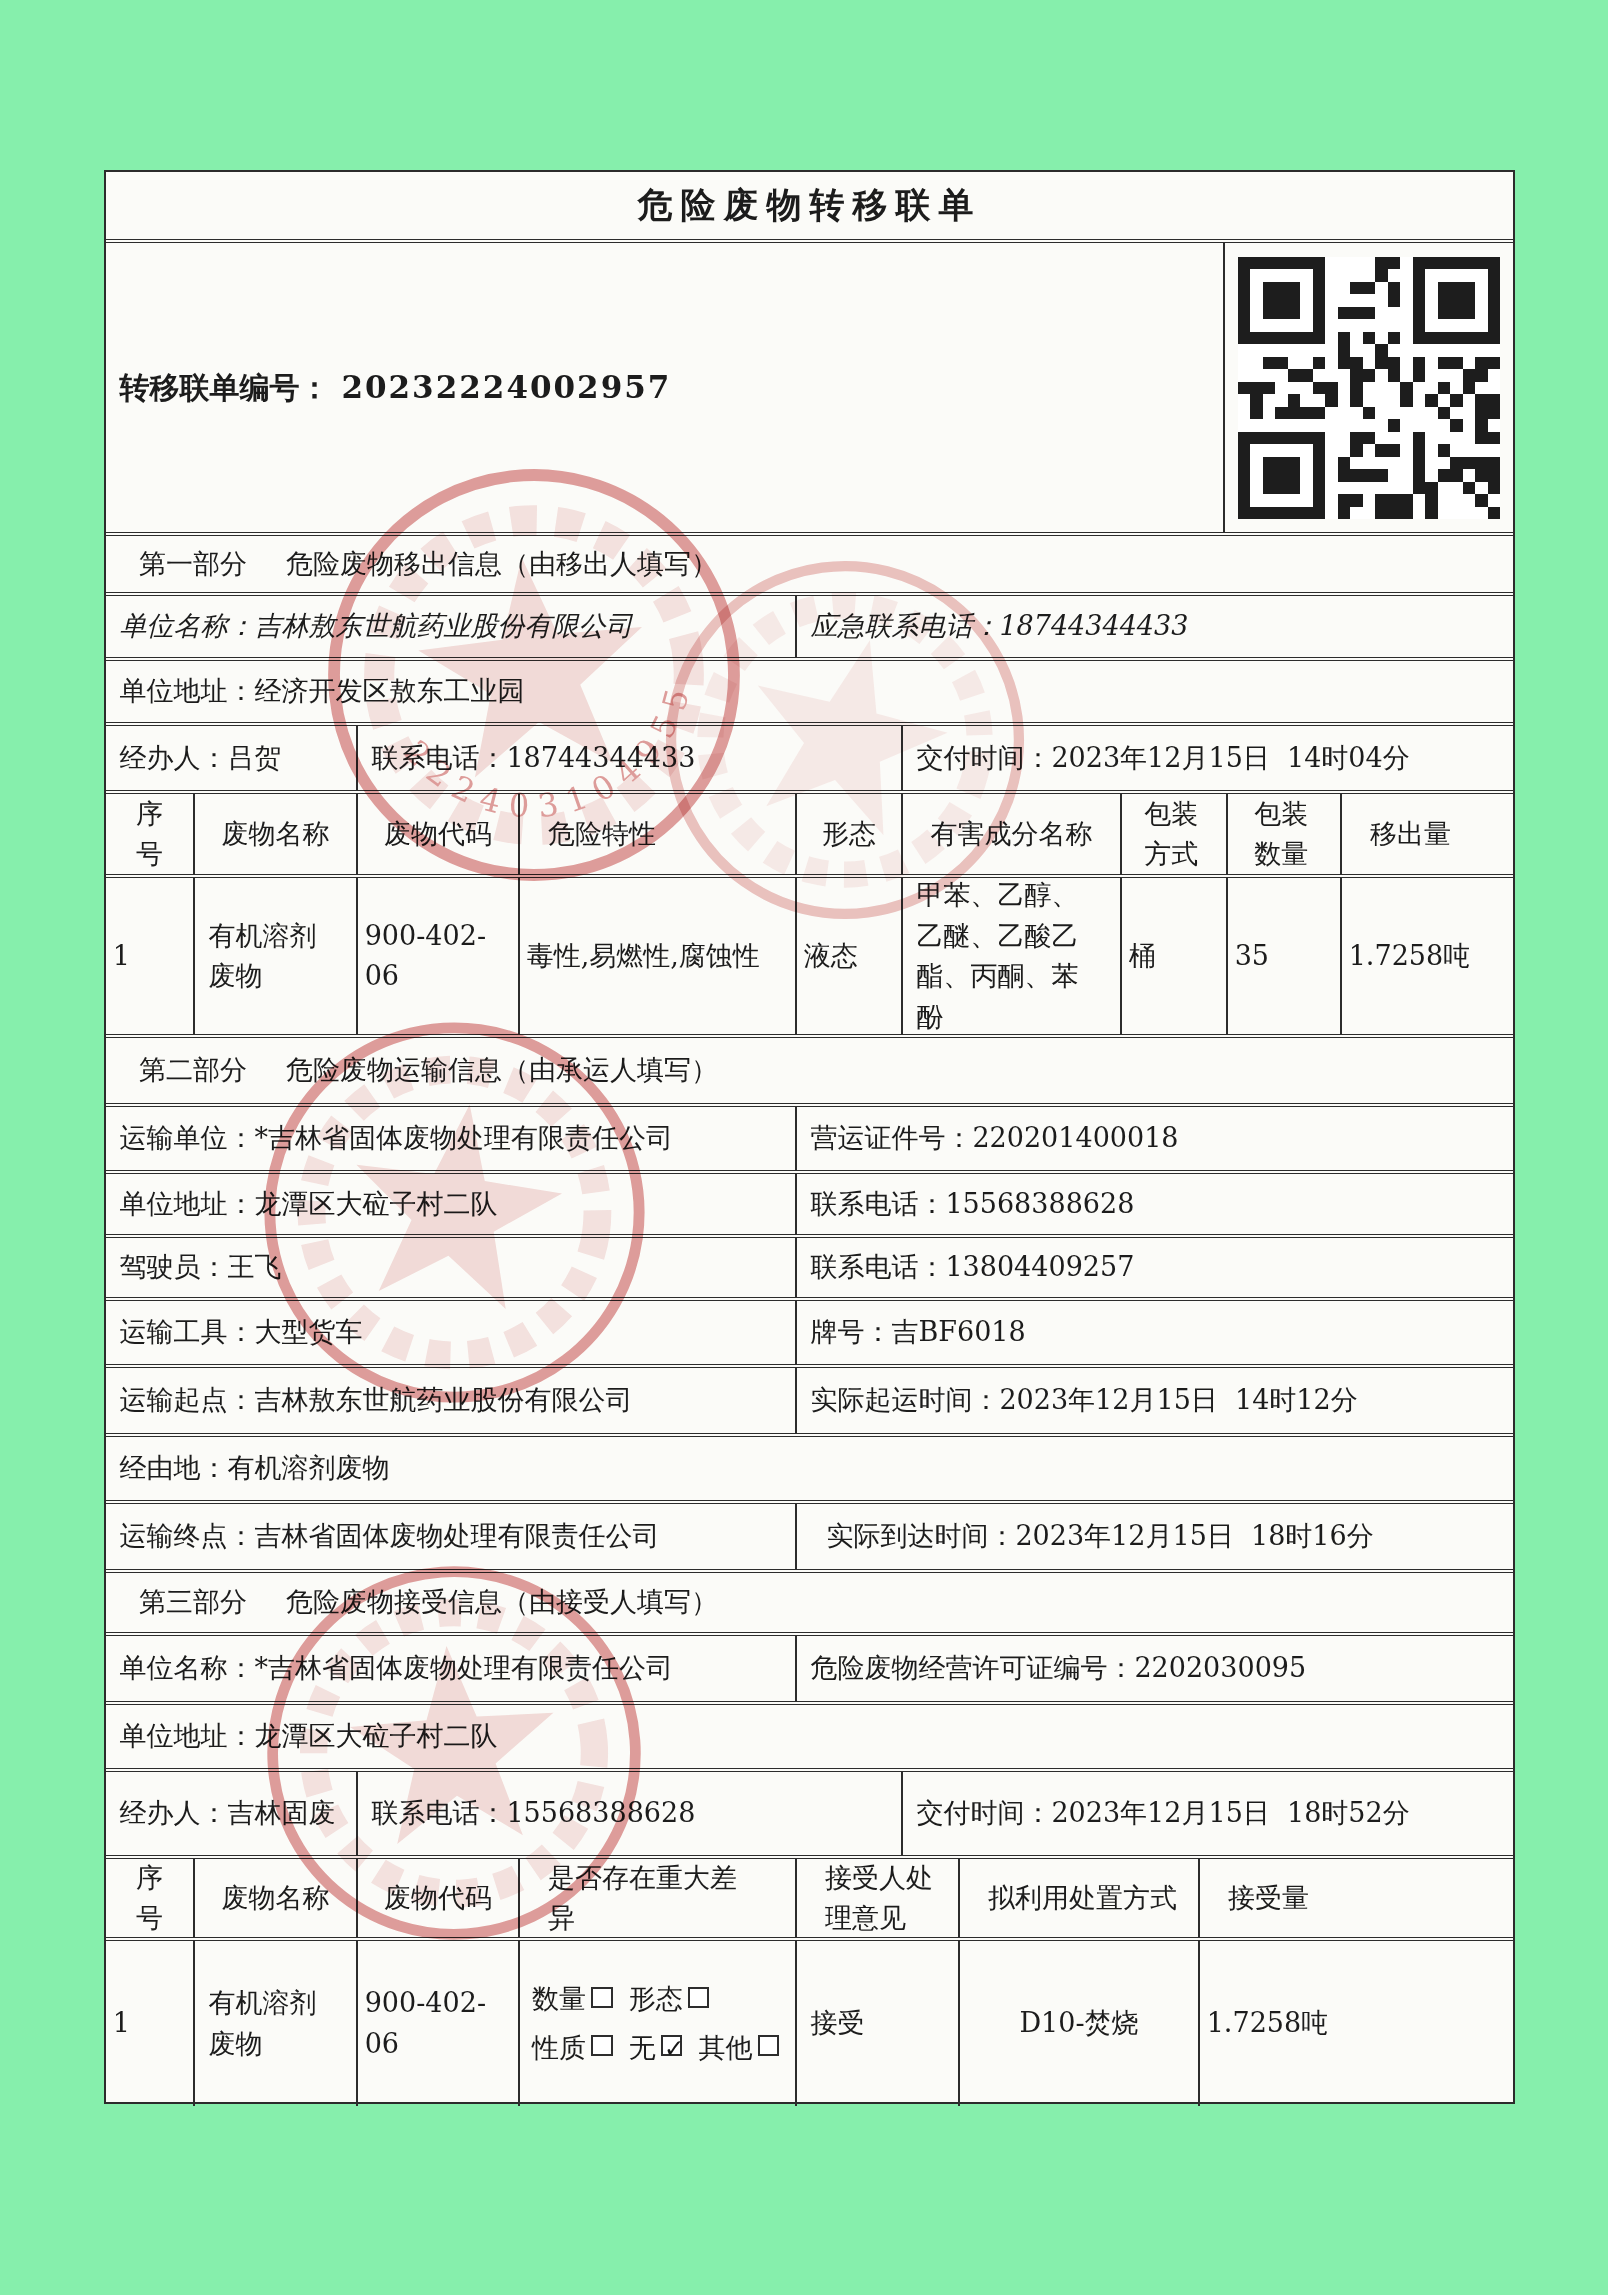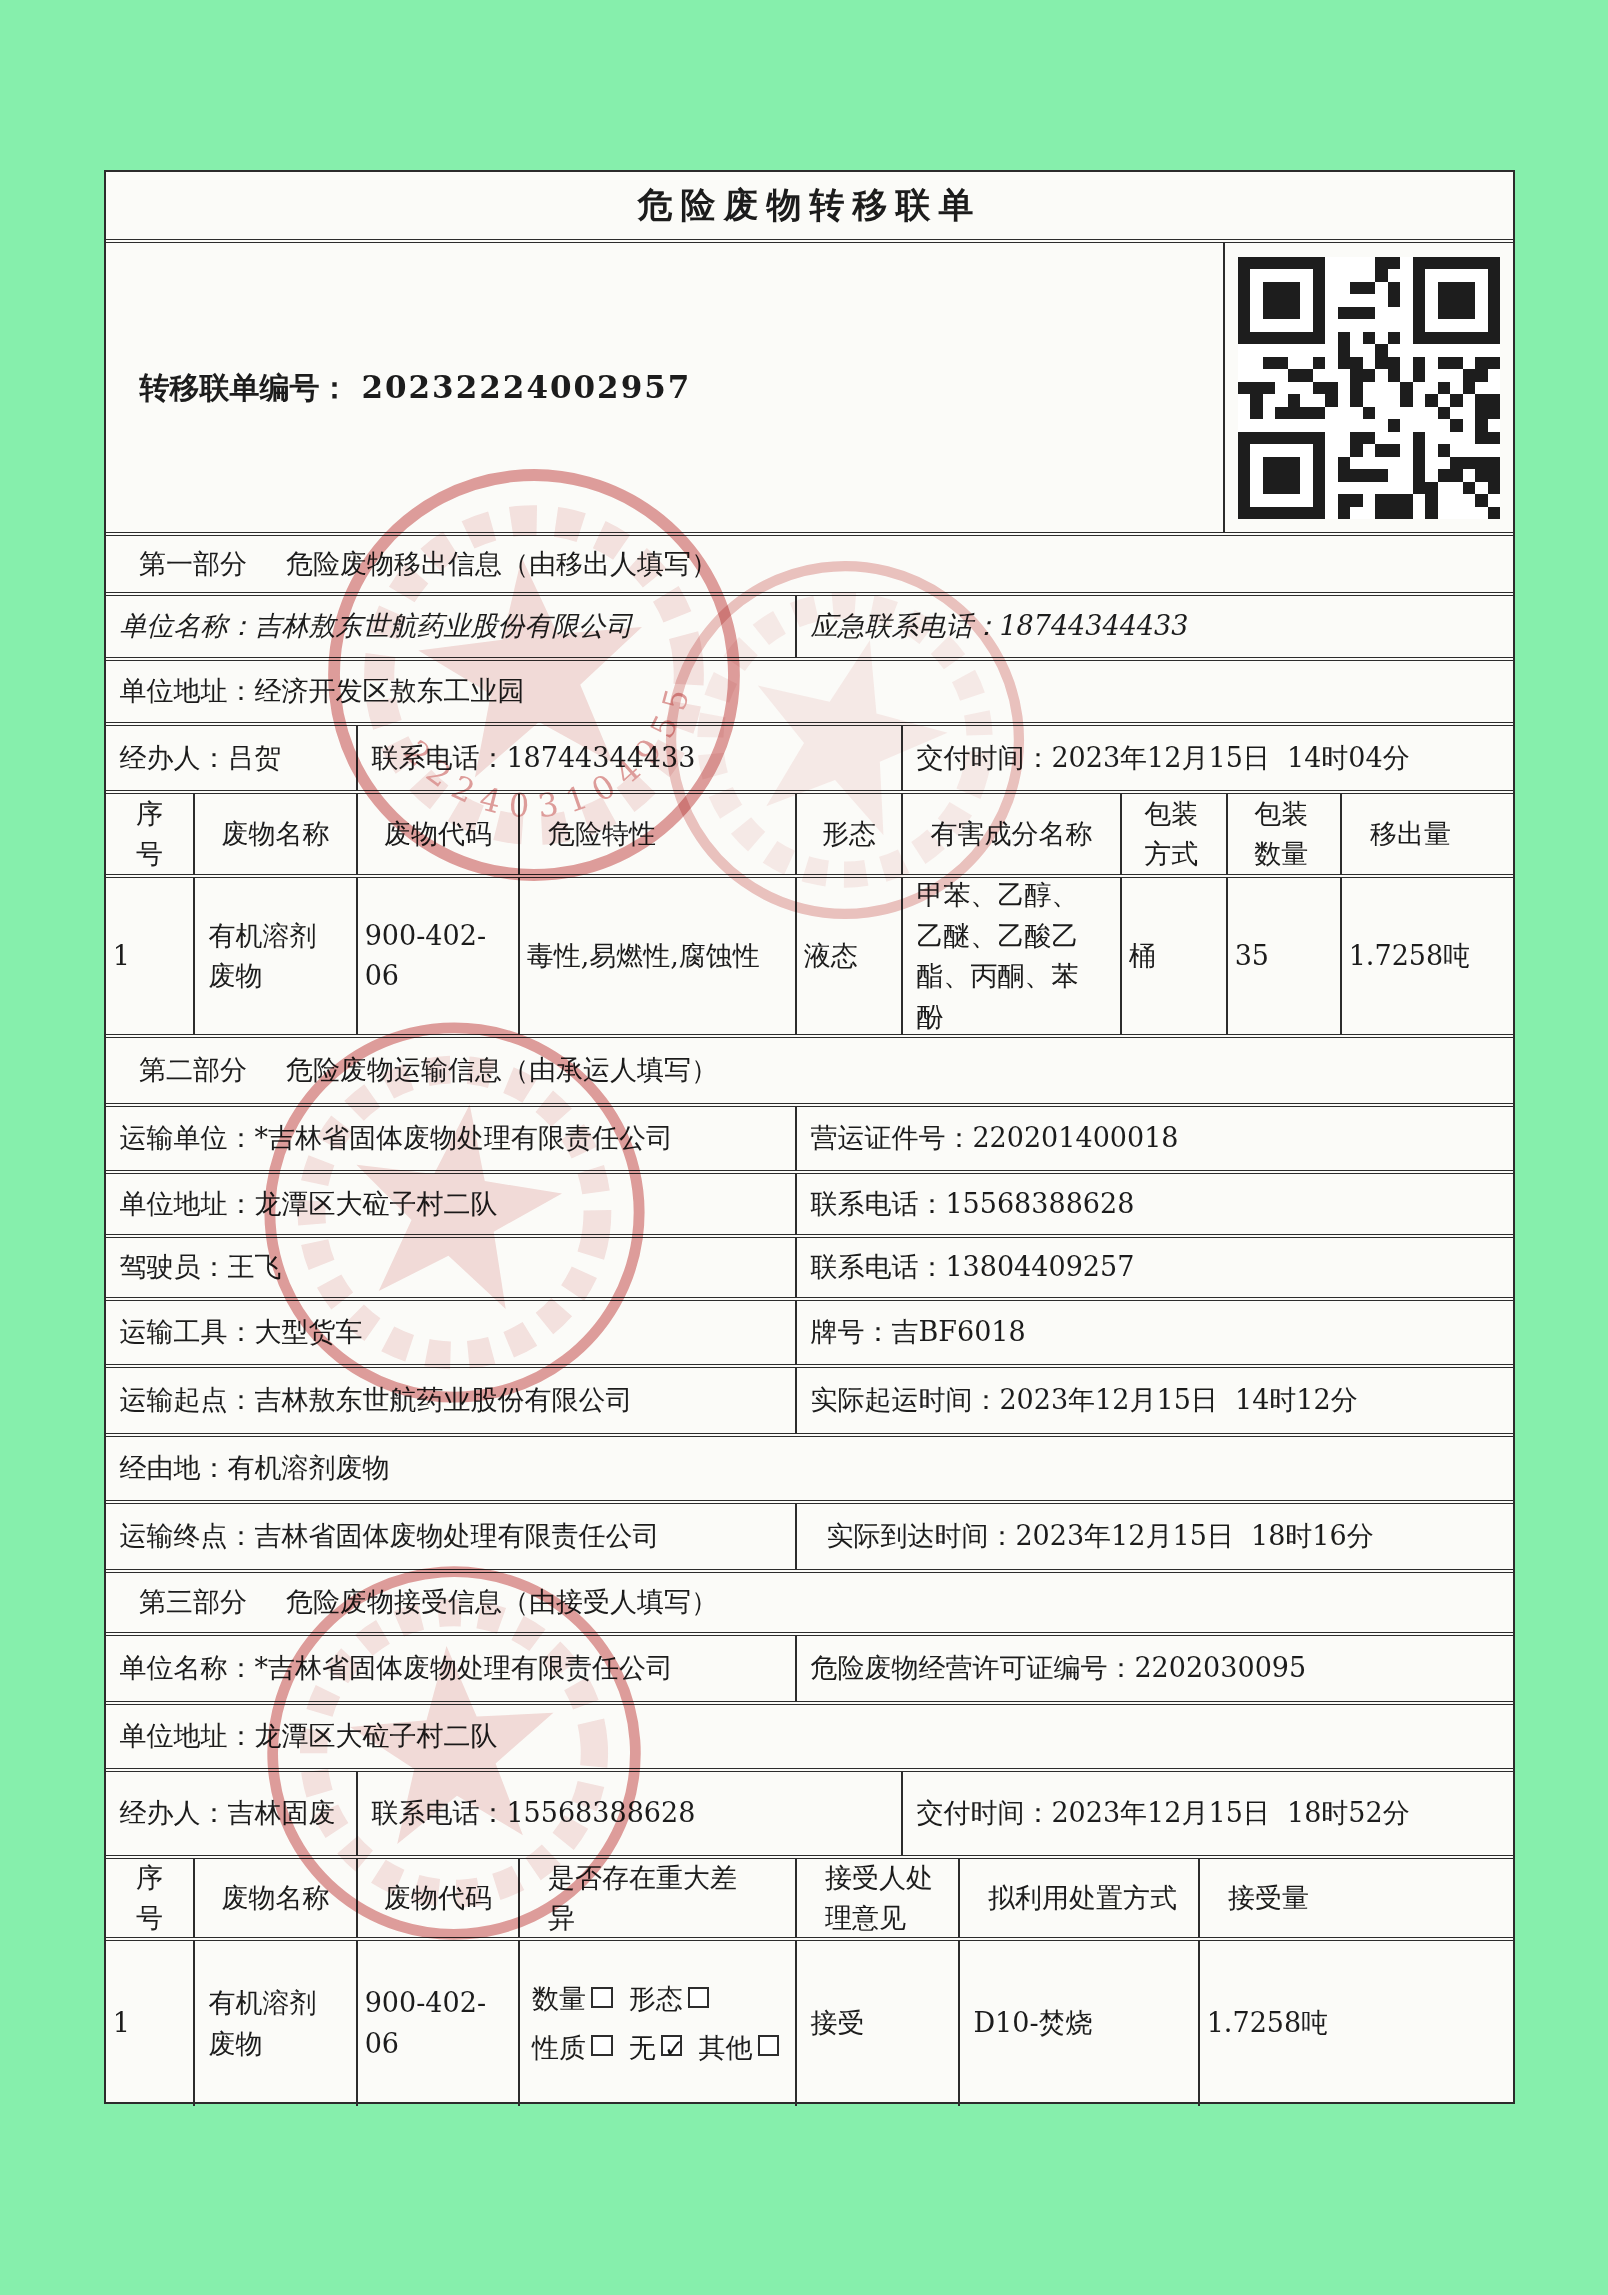--- a/index.html
+++ b/index.html
@@ -7,21 +7,21 @@
   body{background:#e8e6e1;font-family:"DejaVu Serif","Liberation Serif",serif;color:var(--ink);}
   .page{position:relative;width:1609px;height:2295px;background:#86efac;overflow:hidden;}
   .doc-table{position:absolute;left:104px;top:170px;width:1411px;height:1934px;border:2.7px solid var(--line);background:#fbfbf8;}
   .row{display:flex;width:100%;border-bottom:4.7px double var(--line);}
   .row.last{border-bottom:none;}
   .cell{display:flex;align-items:center;padding:6.7px 13.4px;font-size:27px;line-height:1.5;}
   .cell.vr{border-right:2px solid var(--line);}
   .txt{white-space:pre-wrap;}
   
   .r-title{height:71px;}
-  .r-code{height:293px;padding-left:20px;}
+  .r-code{height:293px;}
   .r-sec1{height:60px;}
   .r-s1a{height:65px;font-style:italic;}
   .r-s1b{height:65px;}
   .r-agent1{height:68px;}
   .r-th1{height:84px;}
   .r-td1{height:160px;}
   .r-sec2{height:69px;}
   .r-s2a{height:67px;}
   .r-s2b{height:64px;}
   .r-s2c{height:63px;}
@@ -58,21 +58,21 @@
   .t1c6{width:219px;}
   .t1c7{width:106px;}
   .t1c8{width:114px;}
   .t1c9{flex:1;}
   
   .t3c1{width:89px;}
   .t3c2{width:163px;}
   .t3c3{width:162px;}
   .t3c4{width:277px;}
   .t3c5{width:163px;}
-  .t3c6{width:240px;}
+  .t3c6{width:240px;justify-content:center;}
   .t3c7{flex:1;}
   
   .w1{display:inline-block;width:1.15em;word-break:break-all;text-align:center;}
   .w2{display:inline-block;width:2.2em;word-break:break-all;text-align:left;}
   .w4{display:inline-block;width:4.15em;word-break:break-all;text-align:left;}
   .w6{display:inline-block;width:6.3em;word-break:break-all;text-align:left;}
   .w7{display:inline-block;width:7.25em;word-break:break-all;text-align:left;}
   .th{justify-content:center;text-align:center;padding:4px 6.7px;}
   .th.left{justify-content:flex-start;text-align:left;padding-left:28px;}
   .td{align-items:center;}

